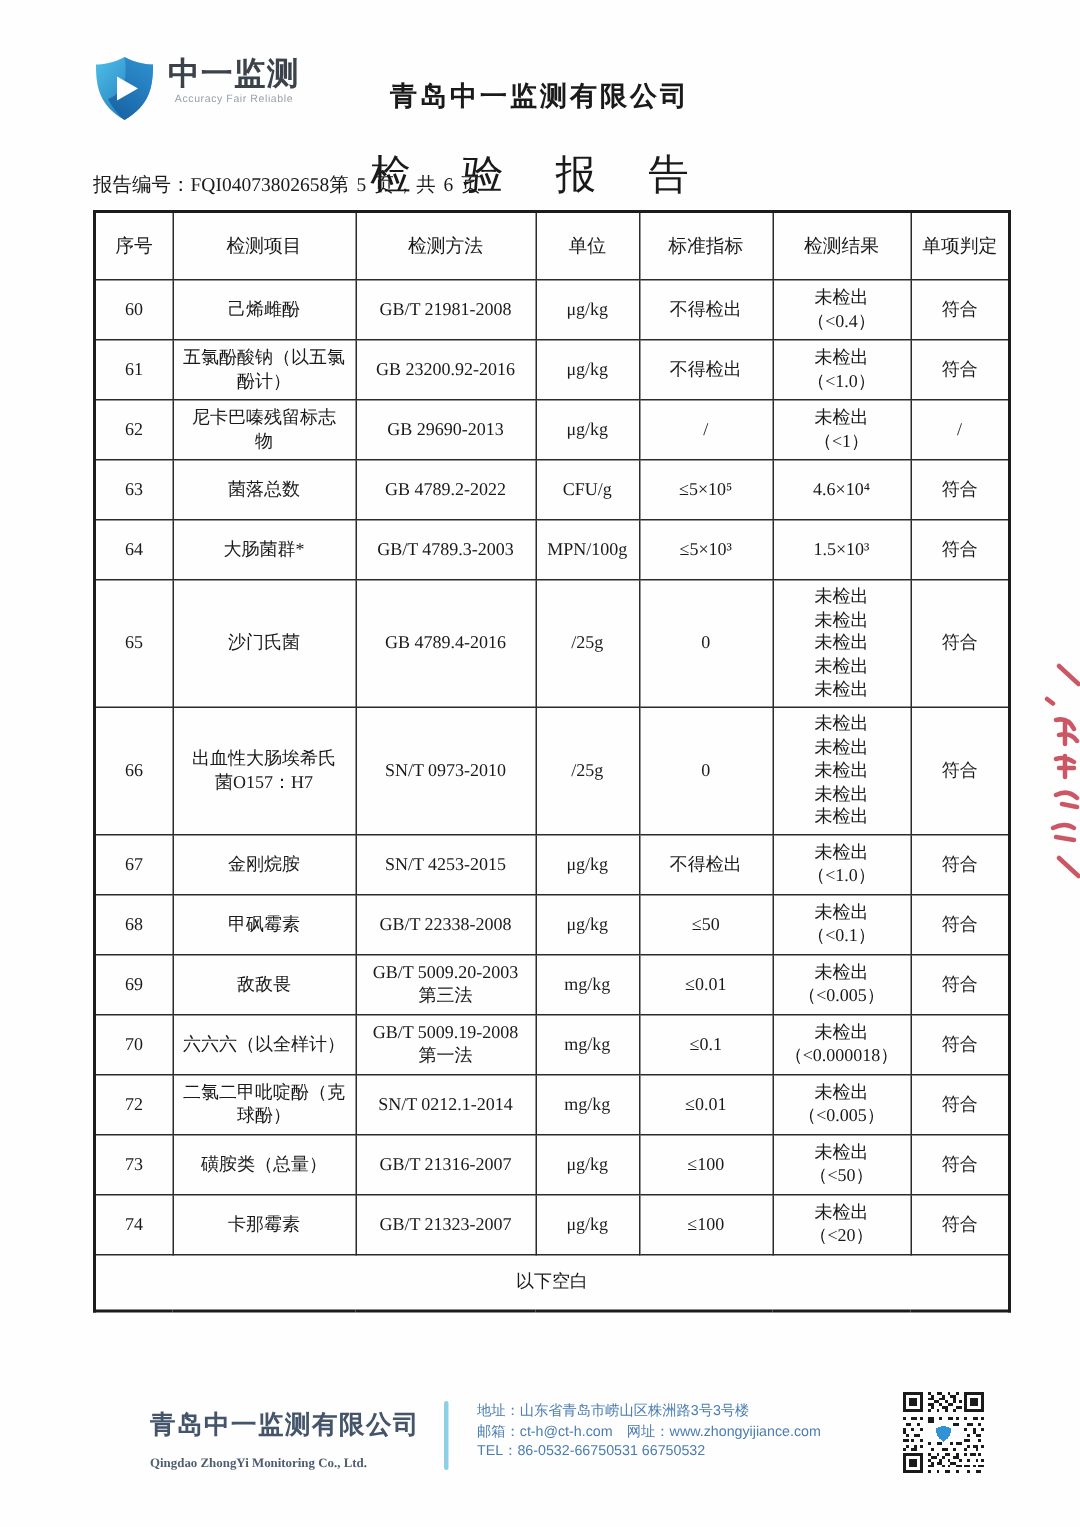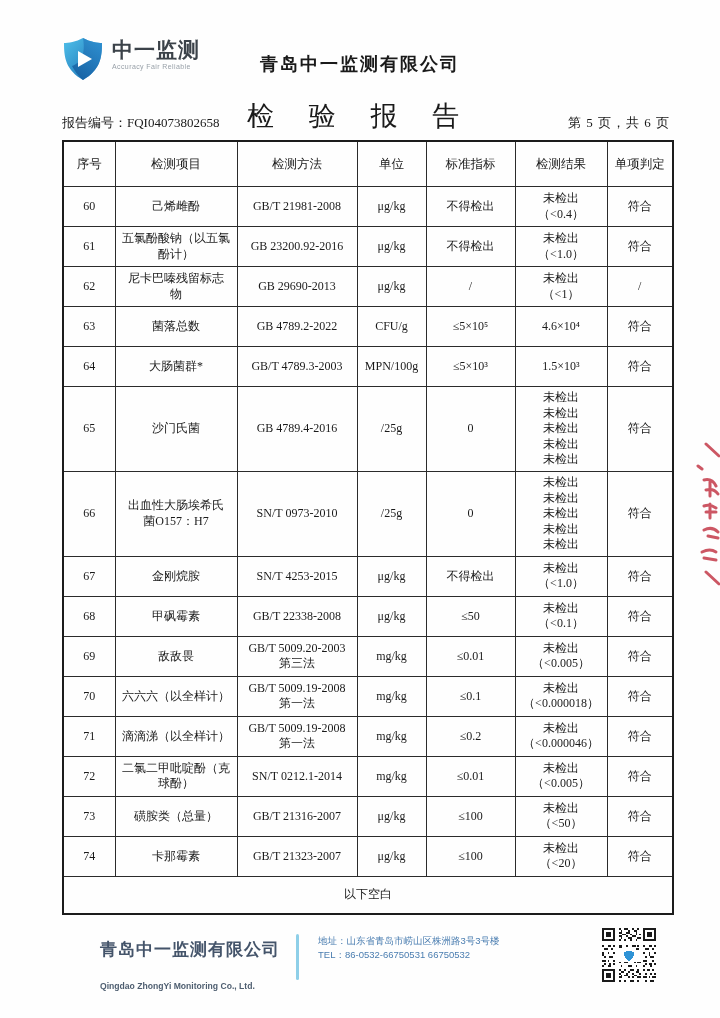--- a/index.html
+++ b/index.html
@@ -5,27 +5,27 @@
   html,body{margin:0;padding:0;}
   body{
     width:720px;height:1018px;position:relative;background:#ffffff;
     font-family:"Liberation Serif","DejaVu Serif",serif;color:#1a1a1a;
     overflow:hidden;
   }
   .page{position:absolute;inset:0;background:#fefefe;}
 
   
   .logo{position:absolute;left:62px;top:36px;display:flex;align-items:flex-start;gap:8px;}
-  .logo-text{display:flex;flex-direction:column;margin-top:2px;}
+  .logo-text{display:flex;flex-direction:column;margin-top:2px;align-items:center;}
   .logo-brand{font-family:"Liberation Sans","DejaVu Sans",sans-serif;font-size:21px;font-weight:bold;color:#3b4249;letter-spacing:1px;line-height:1.1;}
   .logo-tagline{font-family:"Liberation Sans","DejaVu Sans",sans-serif;font-size:7px;color:#98a0a8;margin-top:2px;letter-spacing:.4px;}
   .head-center{position:absolute;left:0;right:0;top:52px;text-align:center;}
   .head-company{font-size:18px;font-weight:bold;letter-spacing:2px;}
   .head-title{font-size:27px;font-weight:normal;letter-spacing:14px;margin-top:22px;}
-  .meta{position:absolute;left:62px;right:50px;top:114px;display:flex;justify-content:space-between;font-size:13px;}
+  .meta{position:absolute;left:62px;right:50px;top:114px;display:flex;font-size:13px;}
   .meta-right{letter-spacing:1px;}
 
   
   .content{position:absolute;left:62px;top:140px;width:682px;}
   table{border-collapse:collapse;table-layout:fixed;width:610px;border:2px solid #1c1c1c;}
   th,td{border:1px solid #2b2b2b;text-align:center;vertical-align:middle;
         font-size:12px;line-height:1.3;padding:3px 2px;white-space:pre-line;
         overflow:hidden;}
   th{height:38px;font-weight:normal;font-size:12.5px;}
   td{height:33px;}
@@ -34,21 +34,21 @@
   .end-note{text-align:center;font-size:12px;margin-top:16px;letter-spacing:1px;}
 
   
   .seal{position:absolute;right:0;top:438px;width:28px;height:150px;overflow:hidden;}
 
   
   .footer{position:absolute;left:0;right:0;top:928px;height:62px;
           font-family:"Liberation Sans","DejaVu Sans",sans-serif;}
   .f-company{position:absolute;left:100px;top:10px;}
   .f-company-cn{font-size:17px;font-weight:bold;color:#44546a;letter-spacing:1px;}
-  .f-company-en{font-size:8.6px;font-weight:bold;color:#4e5e70;margin-top:20px;}
+  .f-company-en{font-size:8.6px;font-weight:bold;color:#4e5e70;margin-top:9px;font-family:Liberation Serif, serif;}
   .f-divider{position:absolute;left:296px;top:6px;width:3px;height:46px;background:#8ecfe8;border-radius:2px;}
   .f-contact{position:absolute;left:318px;top:6px;font-size:9.5px;color:#4a7db0;line-height:13.5px;}
   .f-qr{position:absolute;left:602px;top:0px;width:54px;height:54px;}
 </style>
 </head>
 <body>
 
 <div class="page">
 
   <div class="logo">
@@ -219,31 +219,20 @@
     <td>六六六（以全样计）</td>
     <td>GB/T 5009.19-2008
 第一法</td>
     <td>mg/kg</td>
     <td>≤0.1</td>
     <td>未检出
 （&lt;0.000018）</td>
     <td>符合</td>
   </tr>
           <tr>
-    <td>71</td>
-    <td>滴滴涕（以全样计）</td>
-    <td>GB/T 5009.19-2008
-第一法</td>
-    <td>mg/kg</td>
-    <td>≤0.2</td>
-    <td>未检出
-（&lt;0.000046）</td>
-    <td>符合</td>
-  </tr>
-          <tr>
     <td>72</td>
     <td>二氯二甲吡啶酚（克
 球酚）</td>
     <td>SN/T 0212.1-2014</td>
     <td>mg/kg</td>
     <td>≤0.01</td>
     <td>未检出
 （&lt;0.005）</td>
     <td>符合</td>
   </tr>
@@ -289,20 +278,21 @@
   </div>
 
   <div class="footer">
     <div class="f-company">
       <div class="f-company-cn">青岛中一监测有限公司</div>
       <div class="f-company-en">Qingdao ZhongYi Monitoring Co., Ltd.</div>
     </div>
     <div class="f-divider"></div>
     <div class="f-contact">
       <div>地址：山东省青岛市崂山区株洲路3号3号楼</div>
+      <div>邮箱：ct-h@ct-h.com　网址：www.zhongyijiance.com</div>
       <div>TEL：86-0532-66750531 66750532</div>
     </div>
     <svg class="f-qr" viewBox="0 0 29 29" shape-rendering="crispEdges">
       <rect width="29" height="29" fill="#ffffff"></rect>
       <g fill="#1a1a1a">
         <path d="M0 0h7v7h-7z M1 1v5h5v-5z" fill-rule="evenodd"></path>
         <rect x="2" y="2" width="3" height="3"></rect>
         <path d="M22 0h7v7h-7z M23 1v5h5v-5z" fill-rule="evenodd"></path>
         <rect x="24" y="2" width="3" height="3"></rect>
         <path d="M0 22h7v7h-7z M1 23v5h5v-5z" fill-rule="evenodd"></path>

